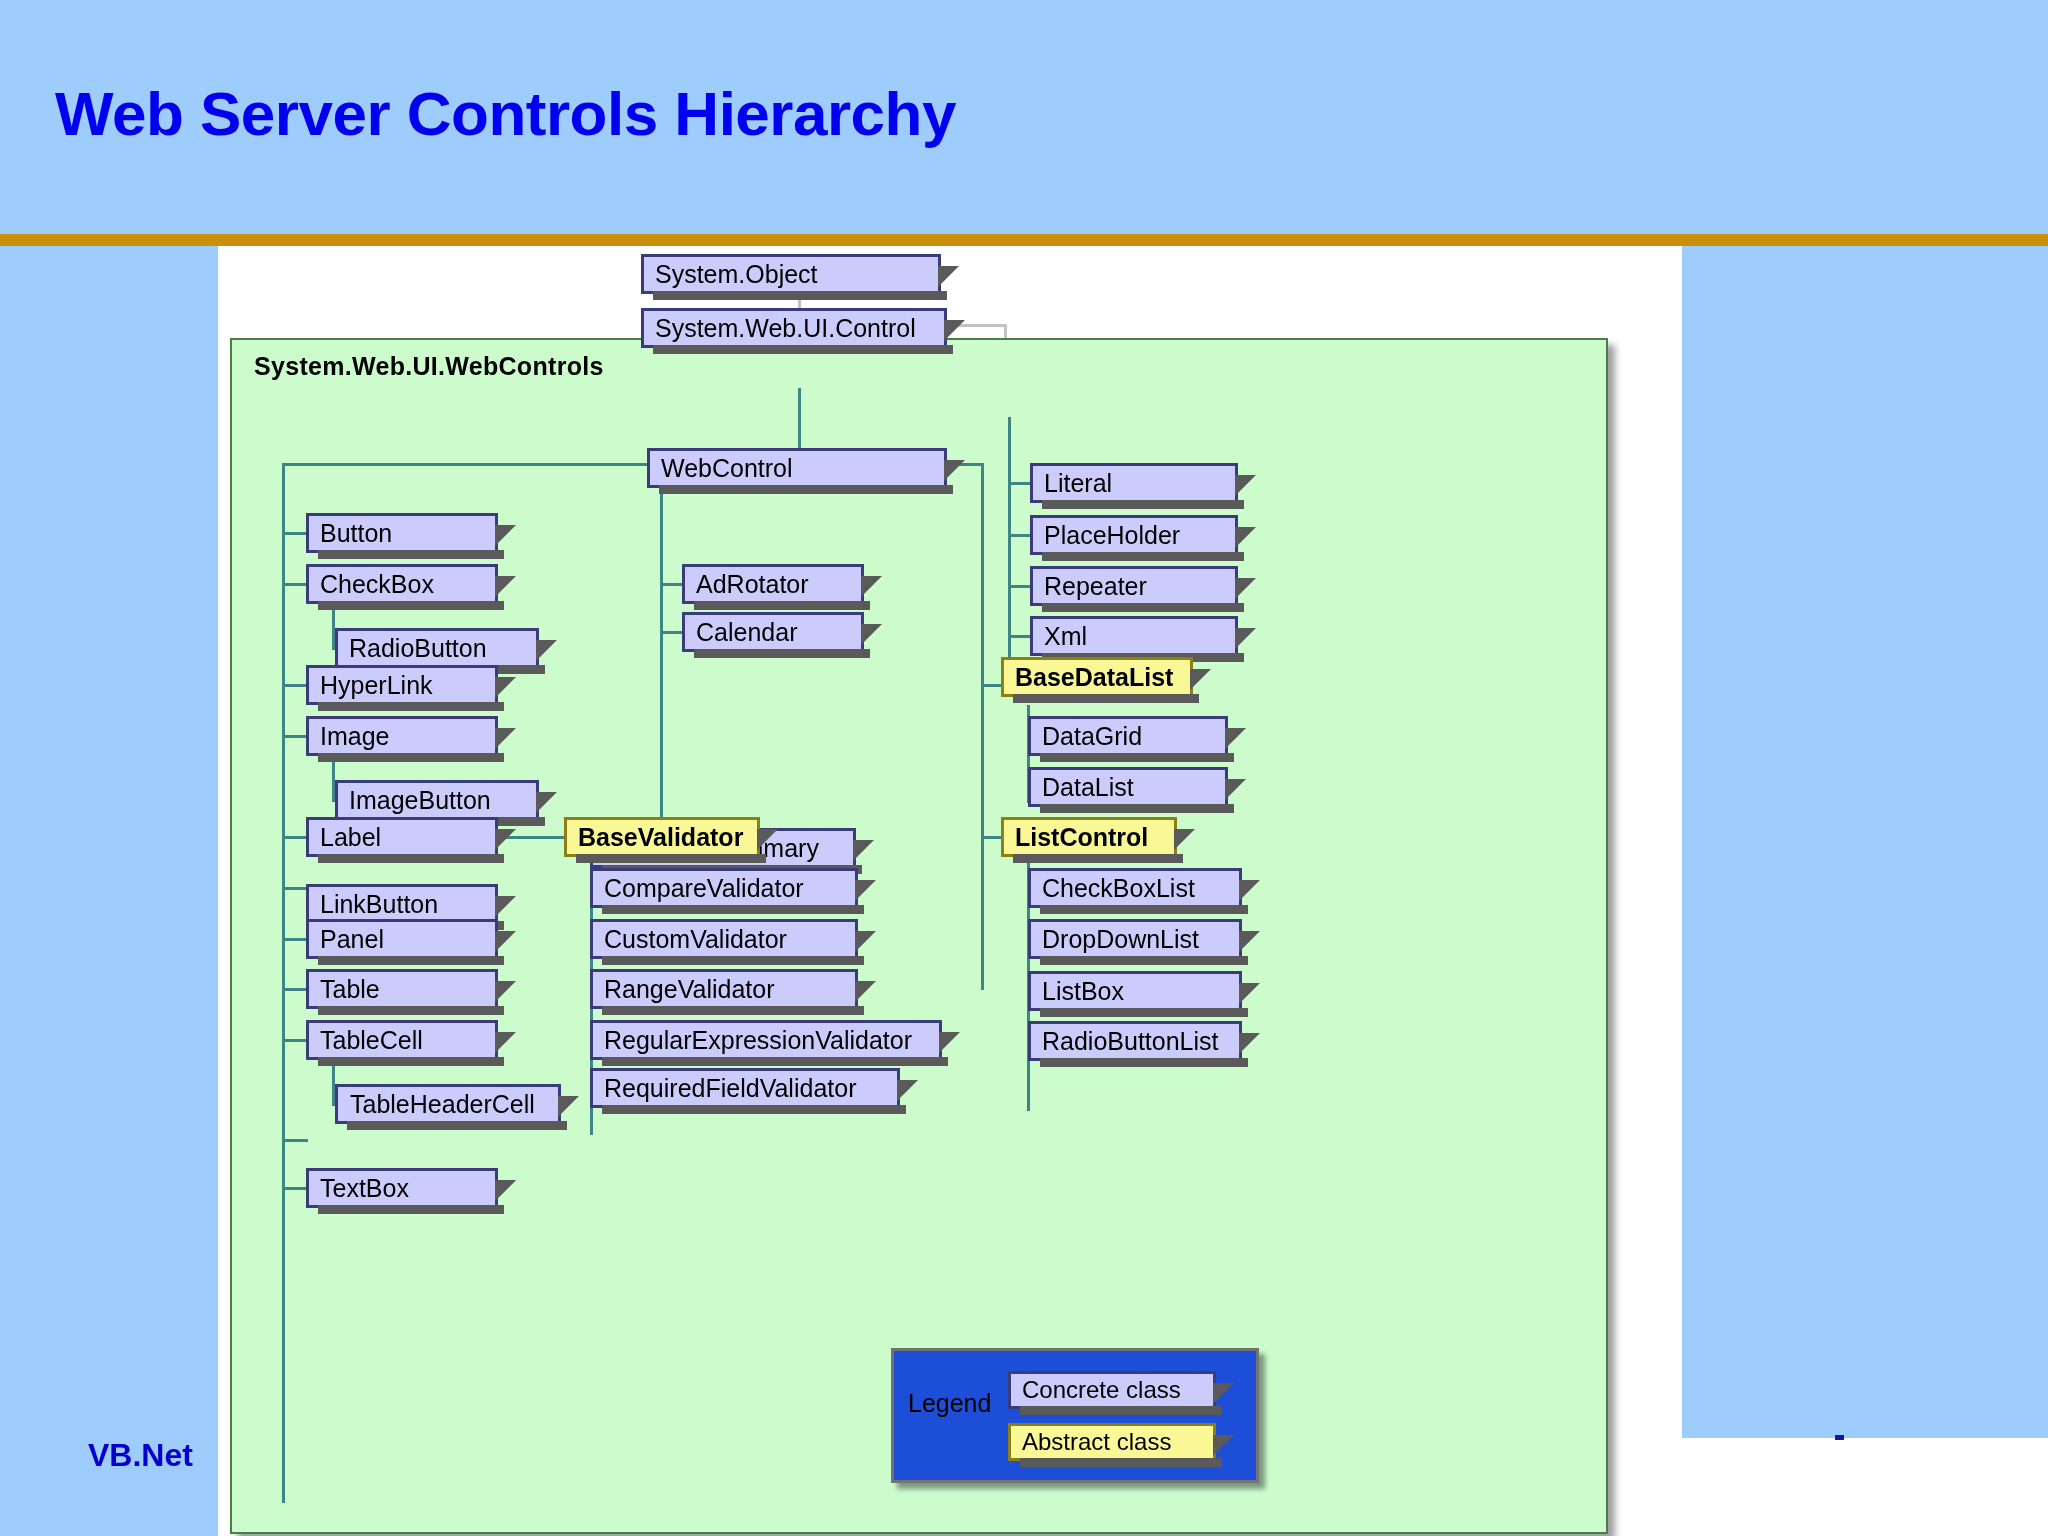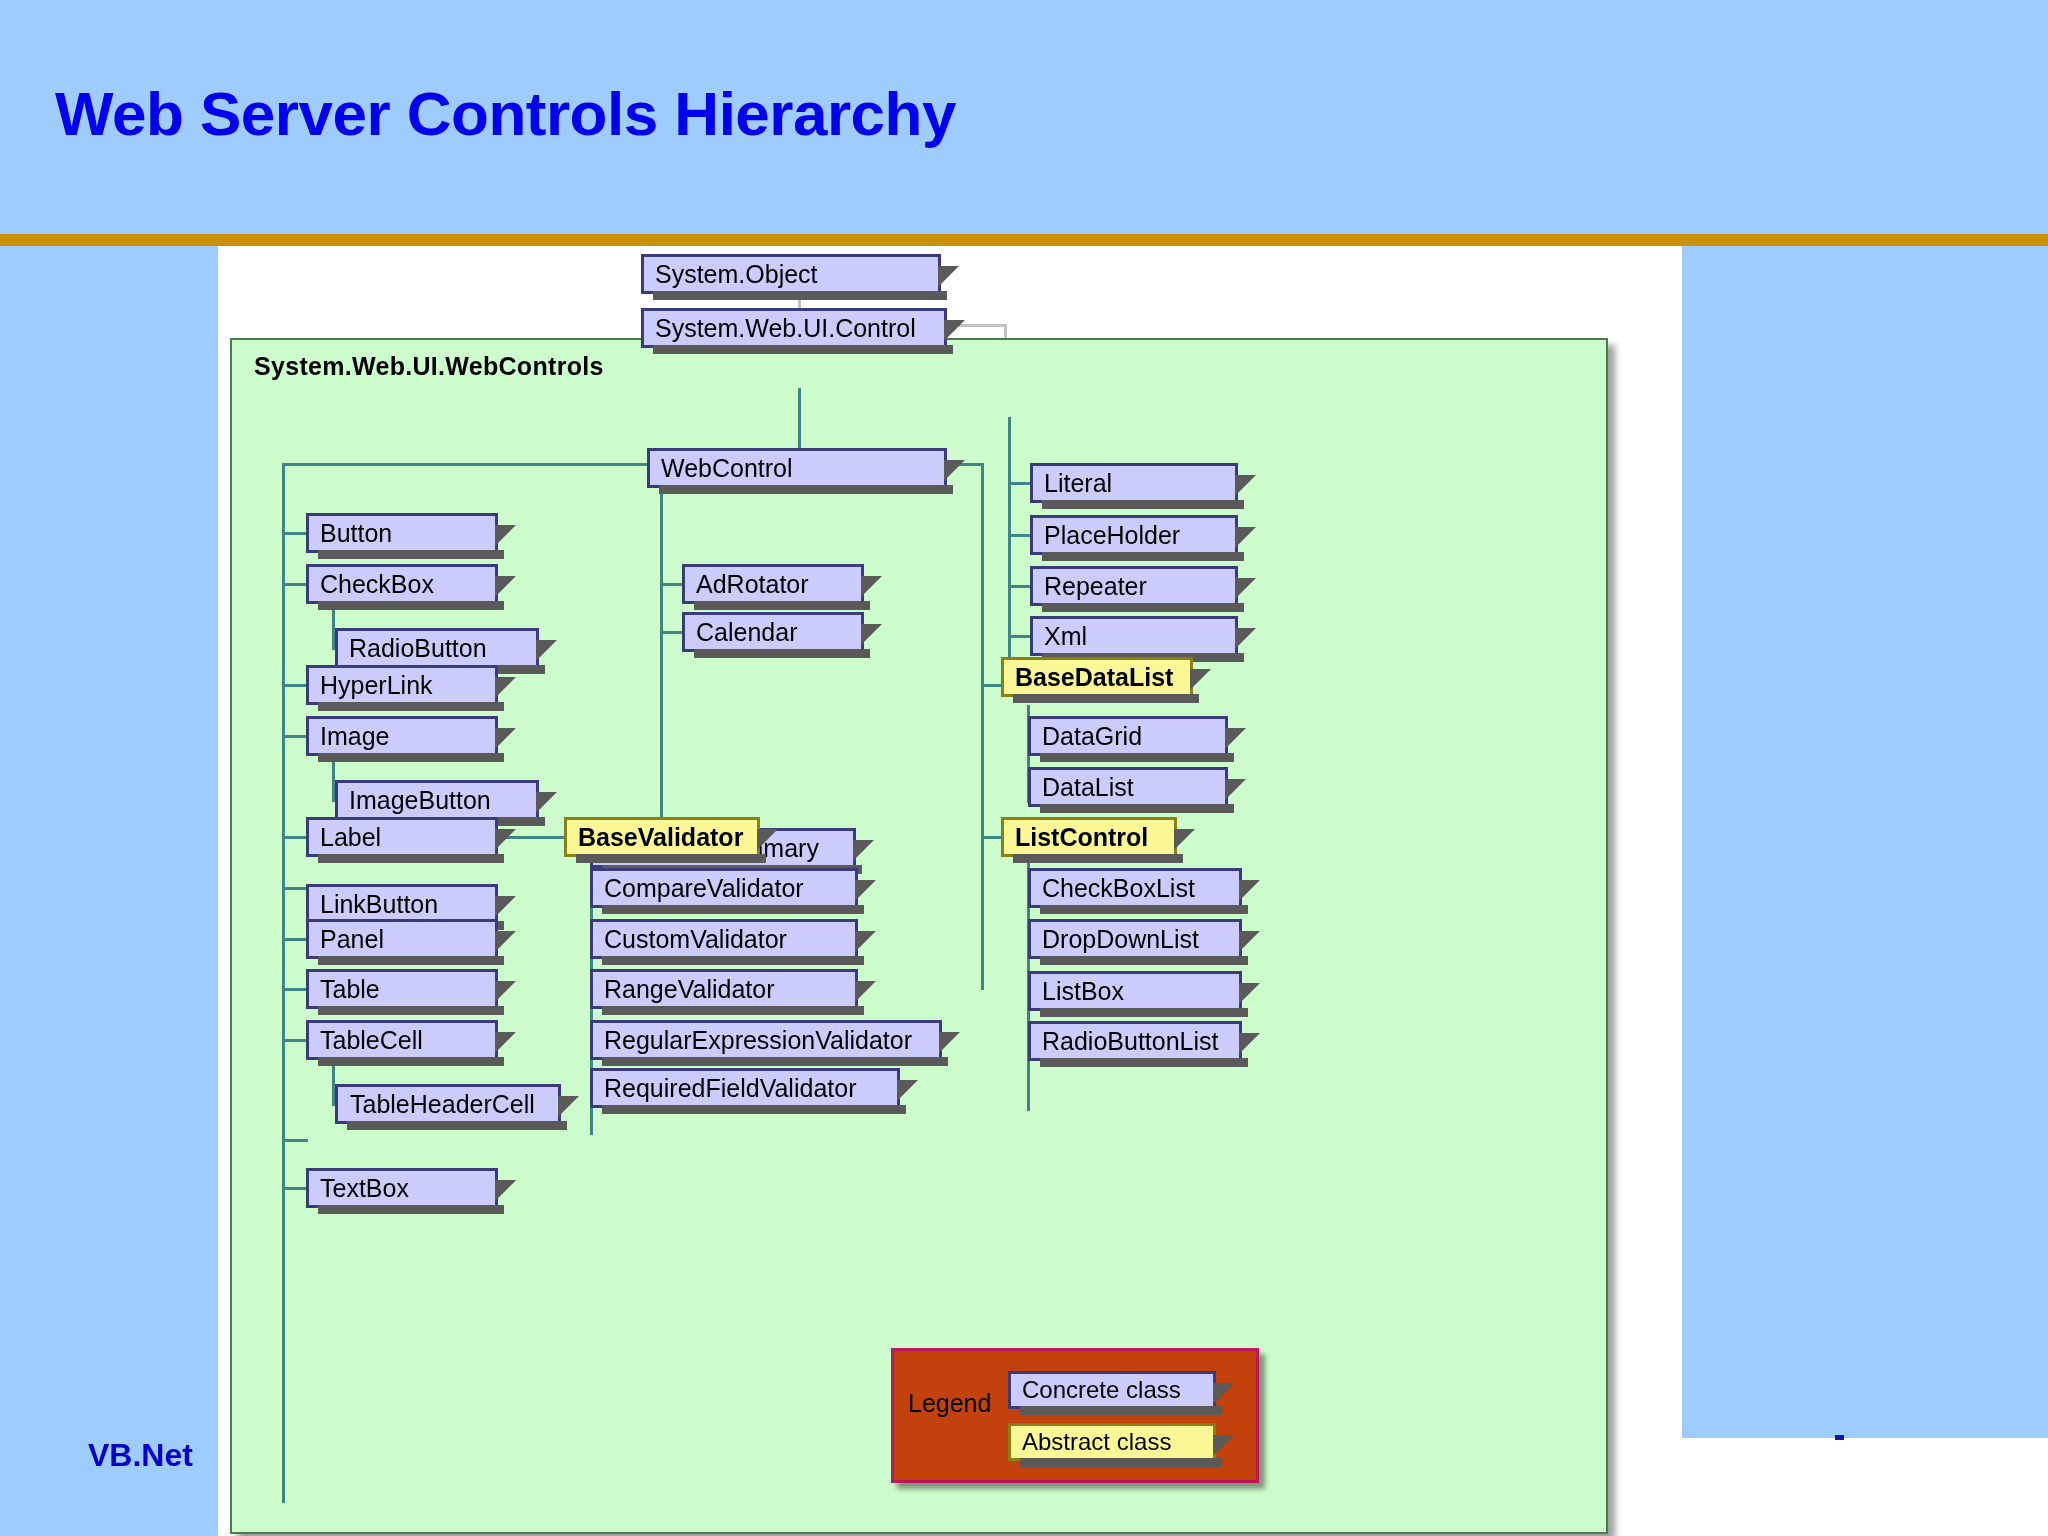--- a/index.html
+++ b/index.html
@@ -97,22 +97,22 @@
     left:9px; top:100%;
     width:100%; height:9px;
     background:#5A5A5A;
     z-index:-1;
   }
   .node.abstract::after{border-left-color:#5A5A5A;}
 
   
   #legend-box{
     position:absolute; left:659px; top:1008px; width:368px; height:135px;
-    background:#c2410c;
-    border:3px solid #be185d;
+    background:#1d4ed8;
+    border:3px solid #737373;
     box-shadow:6px 6px 5px rgba(0,0,0,.40);
     box-sizing:border-box;
     z-index:6;
   }
   #legend-title{
     position:absolute; left:14px; top:38px;
     font-size:25px; color:#000;
   }
   .legend-node{height:38px;font-size:24px;}
 </style>

